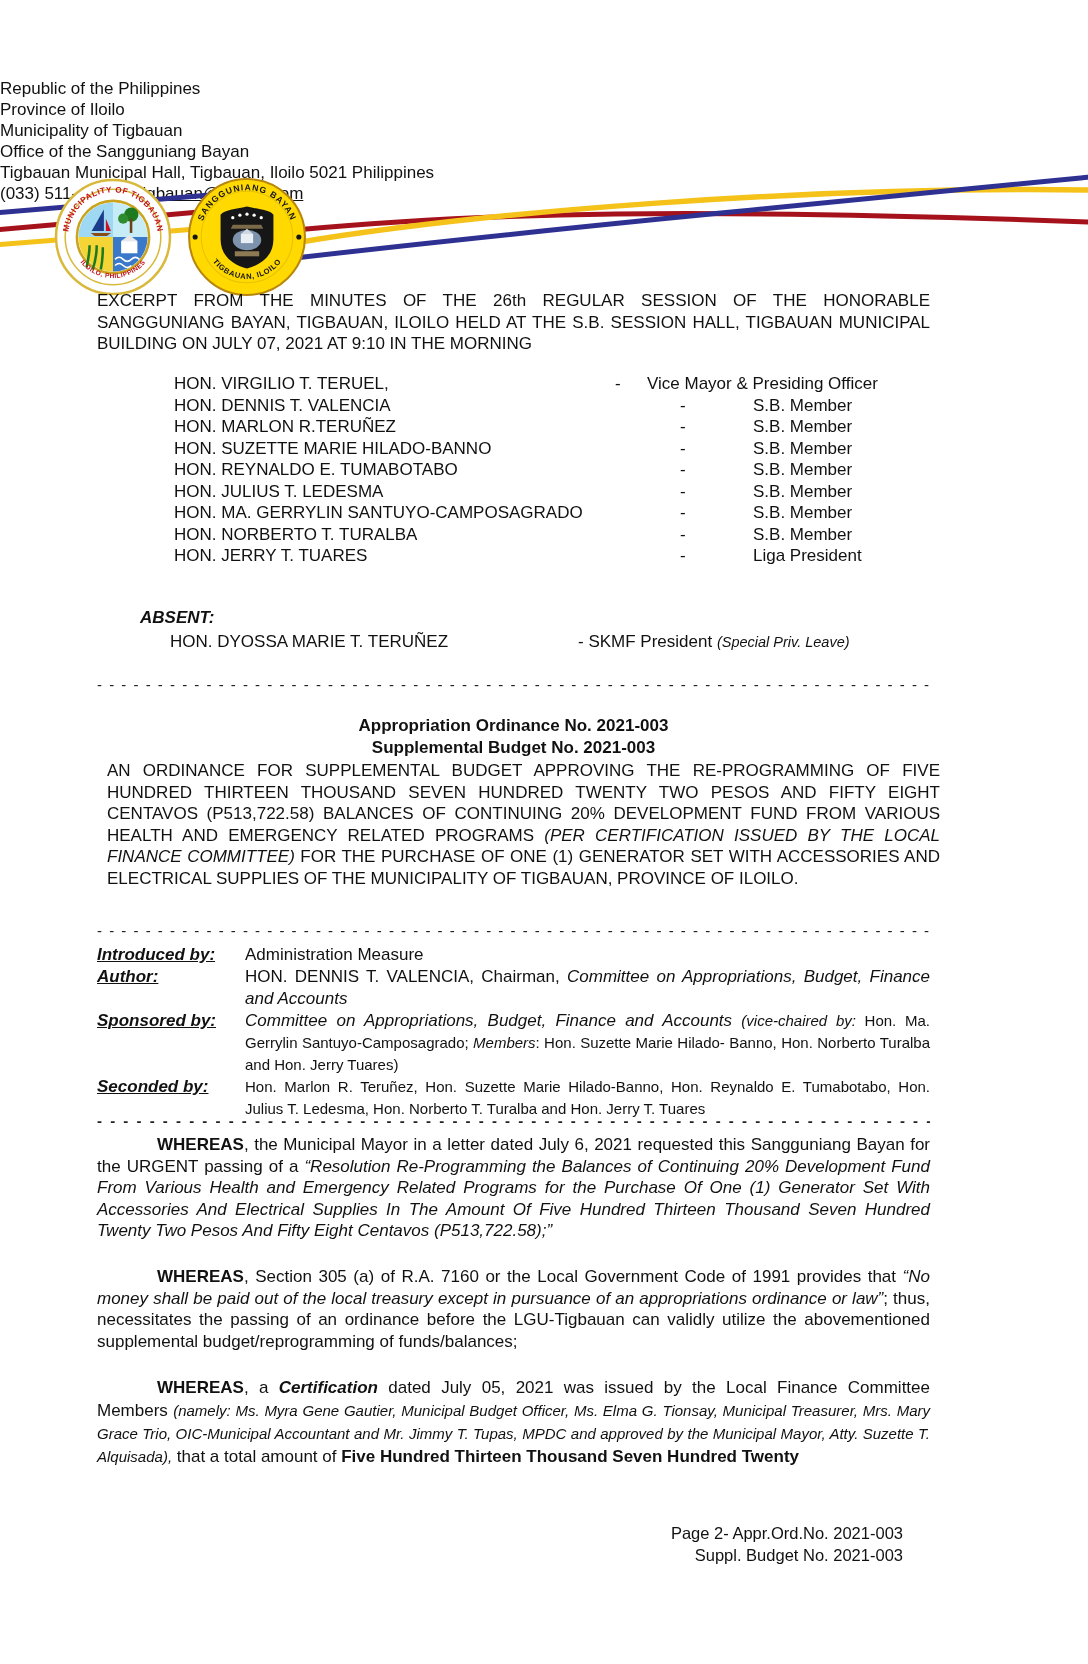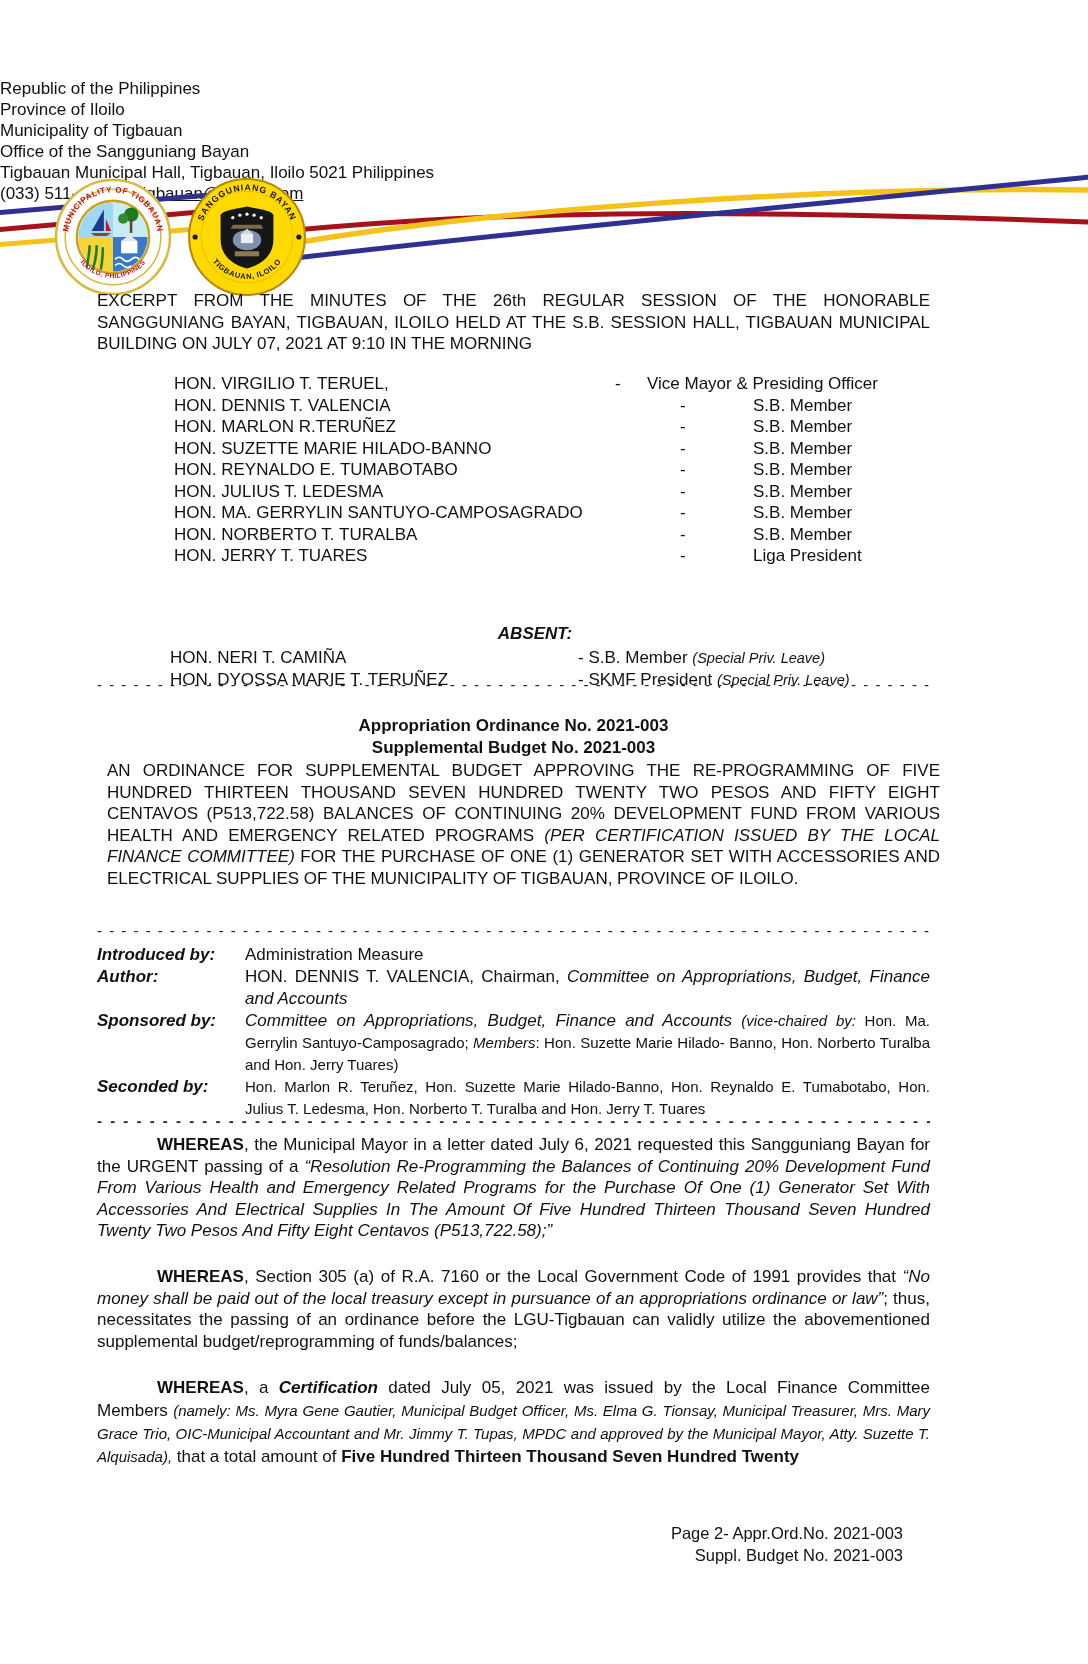--- a/index.html
+++ b/index.html
@@ -17,37 +17,37 @@
   .jp{text-align:justify;font-size:17px;line-height:21.5px;}
   .excerpt{top:290px;}
   
   .att{top:374px;width:833px;font-size:17px;}
   .att-row{position:relative;height:21.5px;white-space:nowrap;}
   .att-name{position:absolute;left:77px;text-align:center;}
   .att-dash{position:absolute;left:583px;}
   .att-pos{position:absolute;left:656px;}
   .att-row.wide .att-dash{left:518px;}
   .att-row.wide .att-pos{left:550px;}
-  .absent{top:624px;width:833px;font-size:17px;text-align:center;}
+  .absent{top:608px;width:833px;font-size:17px;}
   .absent-label{font-weight:bold;font-style:italic;margin-left:43px;height:24px;}
   .abs-row{position:relative;height:22px;white-space:nowrap;}
   .abs-name{position:absolute;left:73px;}
   .abs-pos{position:absolute;left:481px;}
   .abs-note{font-style:italic;font-size:14.5px;}
   
   .sep{white-space:nowrap;overflow:hidden;width:833px;font-size:15px;letter-spacing:1.5px;color:#222;}
   .sep.bold{font-weight:bold;letter-spacing:2px;}
   .sep1{top:676px;} .sep2{top:922px;} .sep3{top:1112px;}
   
   .titles{top:694px;width:833px;text-align:center;font-weight:bold;font-size:17px;line-height:22px;margin-top:21px;}
   .ordpara{top:760px;margin-left:10px;}
   
   .meta{top:944px;width:833px;font-size:17px;}
   .meta-row{display:grid;grid-template-columns:148px 685px;}
-  .meta-label{font-weight:bold;font-style:italic;line-height:21px;}
+  .meta-label{font-weight:bold;font-style:italic;line-height:21px;text-decoration:underline;}
   .meta-val{text-align:justify;line-height:22px;}
   .small{font-size:15px;}
   .it{font-style:italic;}
   .bd{font-weight:bold;}
   .bdit{font-weight:bold;font-style:italic;}
   .sm-it{font-style:italic;font-size:15px;}
   
   .w1{top:1134px;} .w2{top:1266px;} .w3{top:1376px;}
   .indent{text-indent:60px;}
   .w3 .jp{line-height:23px;}
@@ -179,24 +179,20 @@
   <div class="att-row">
     <span class="att-name">HON. JERRY T. TUARES</span>
     <span class="att-dash">-</span>
     <span class="att-pos">Liga President</span>
   </div>
 </div>
 
 <div class="abs col absent">
   <div class="absent-label">ABSENT:</div>
   <div class="abs-row">
-    <span class="abs-name">HON. NERI T. CAMIÑA</span>
-    <span class="abs-pos"><span>- S.B. Member </span><span class="abs-note">(Special Priv. Leave)</span></span>
-  </div>
-  <div class="abs-row">
     <span class="abs-name">HON. DYOSSA MARIE T. TERUÑEZ</span>
     <span class="abs-pos"><span>- SKMF President </span><span class="abs-note">(Special Priv. Leave)</span></span>
   </div>
 </div>
 
 <div class="abs col sep sep1">- - - - - - - - - - - - - - - - - - - - - - - - - - - - - - - - - - - - - - - - - - - - - - - - - - - - - - - - - - - - - - - - - - - - - - - - - - - -</div>
 
 <div class="abs col titles">
   <div>Appropriation Ordinance No. 2021-003</div>
   <div>Supplemental Budget No. 2021-003</div>

